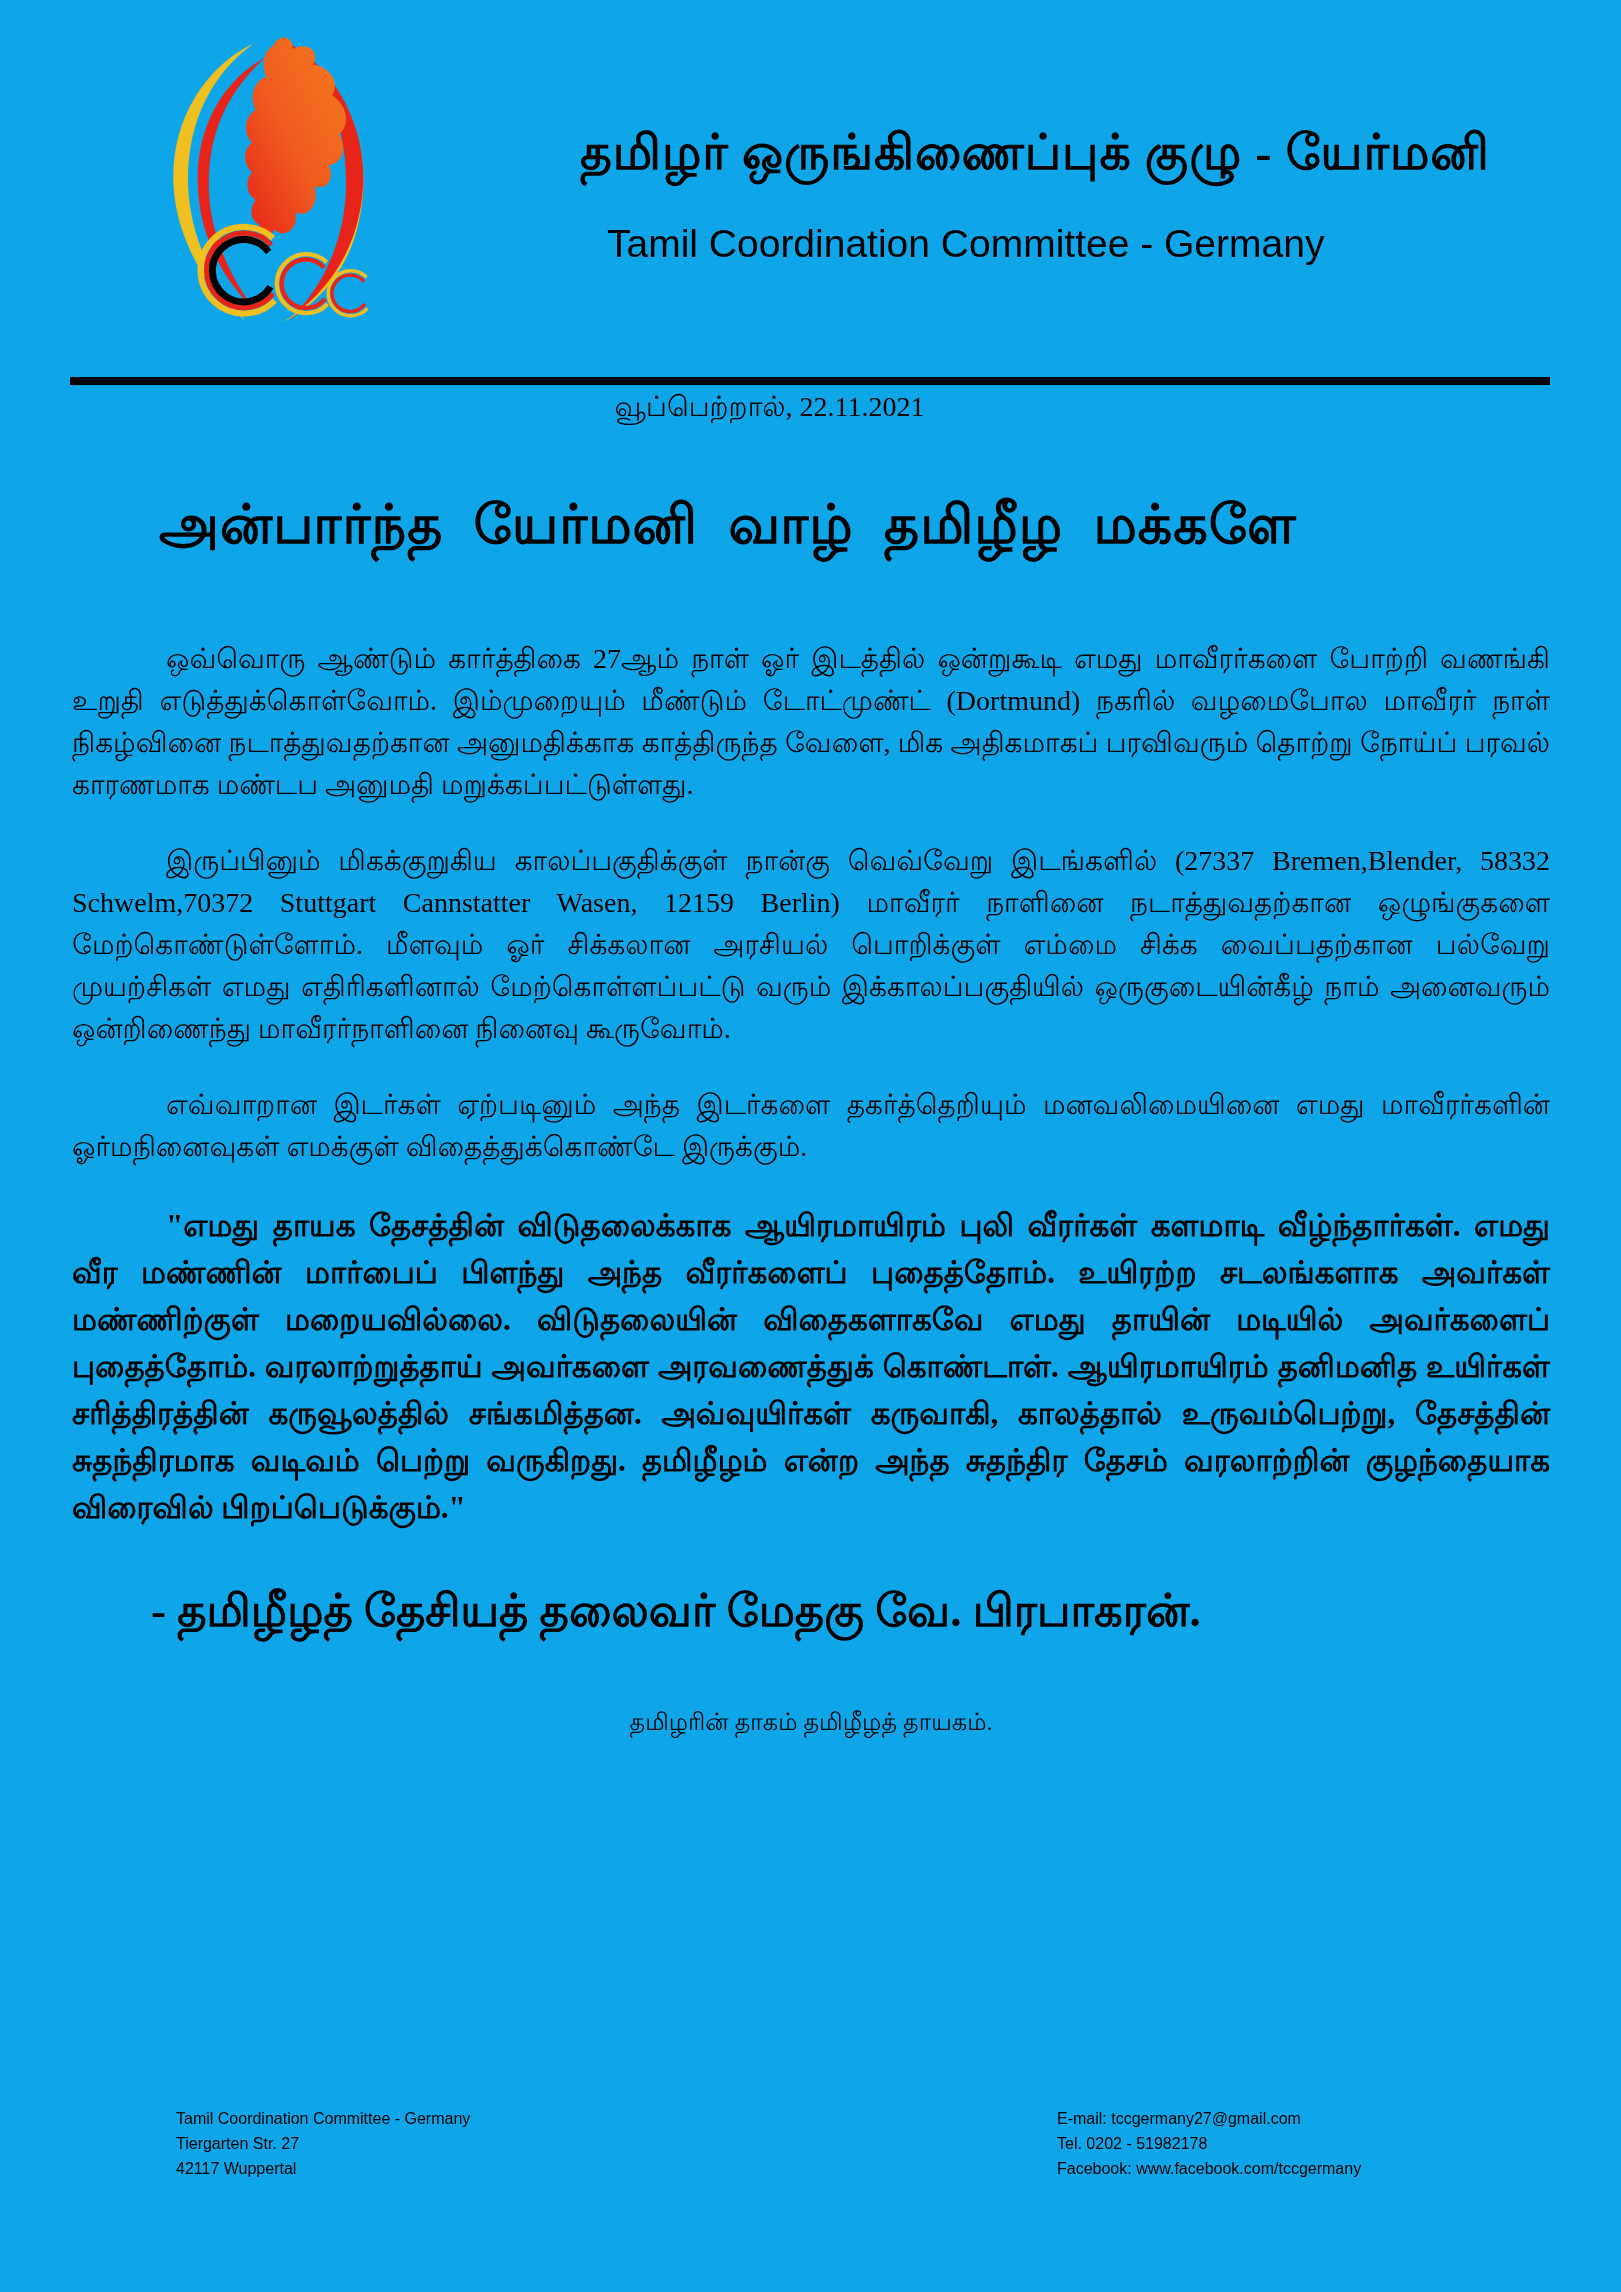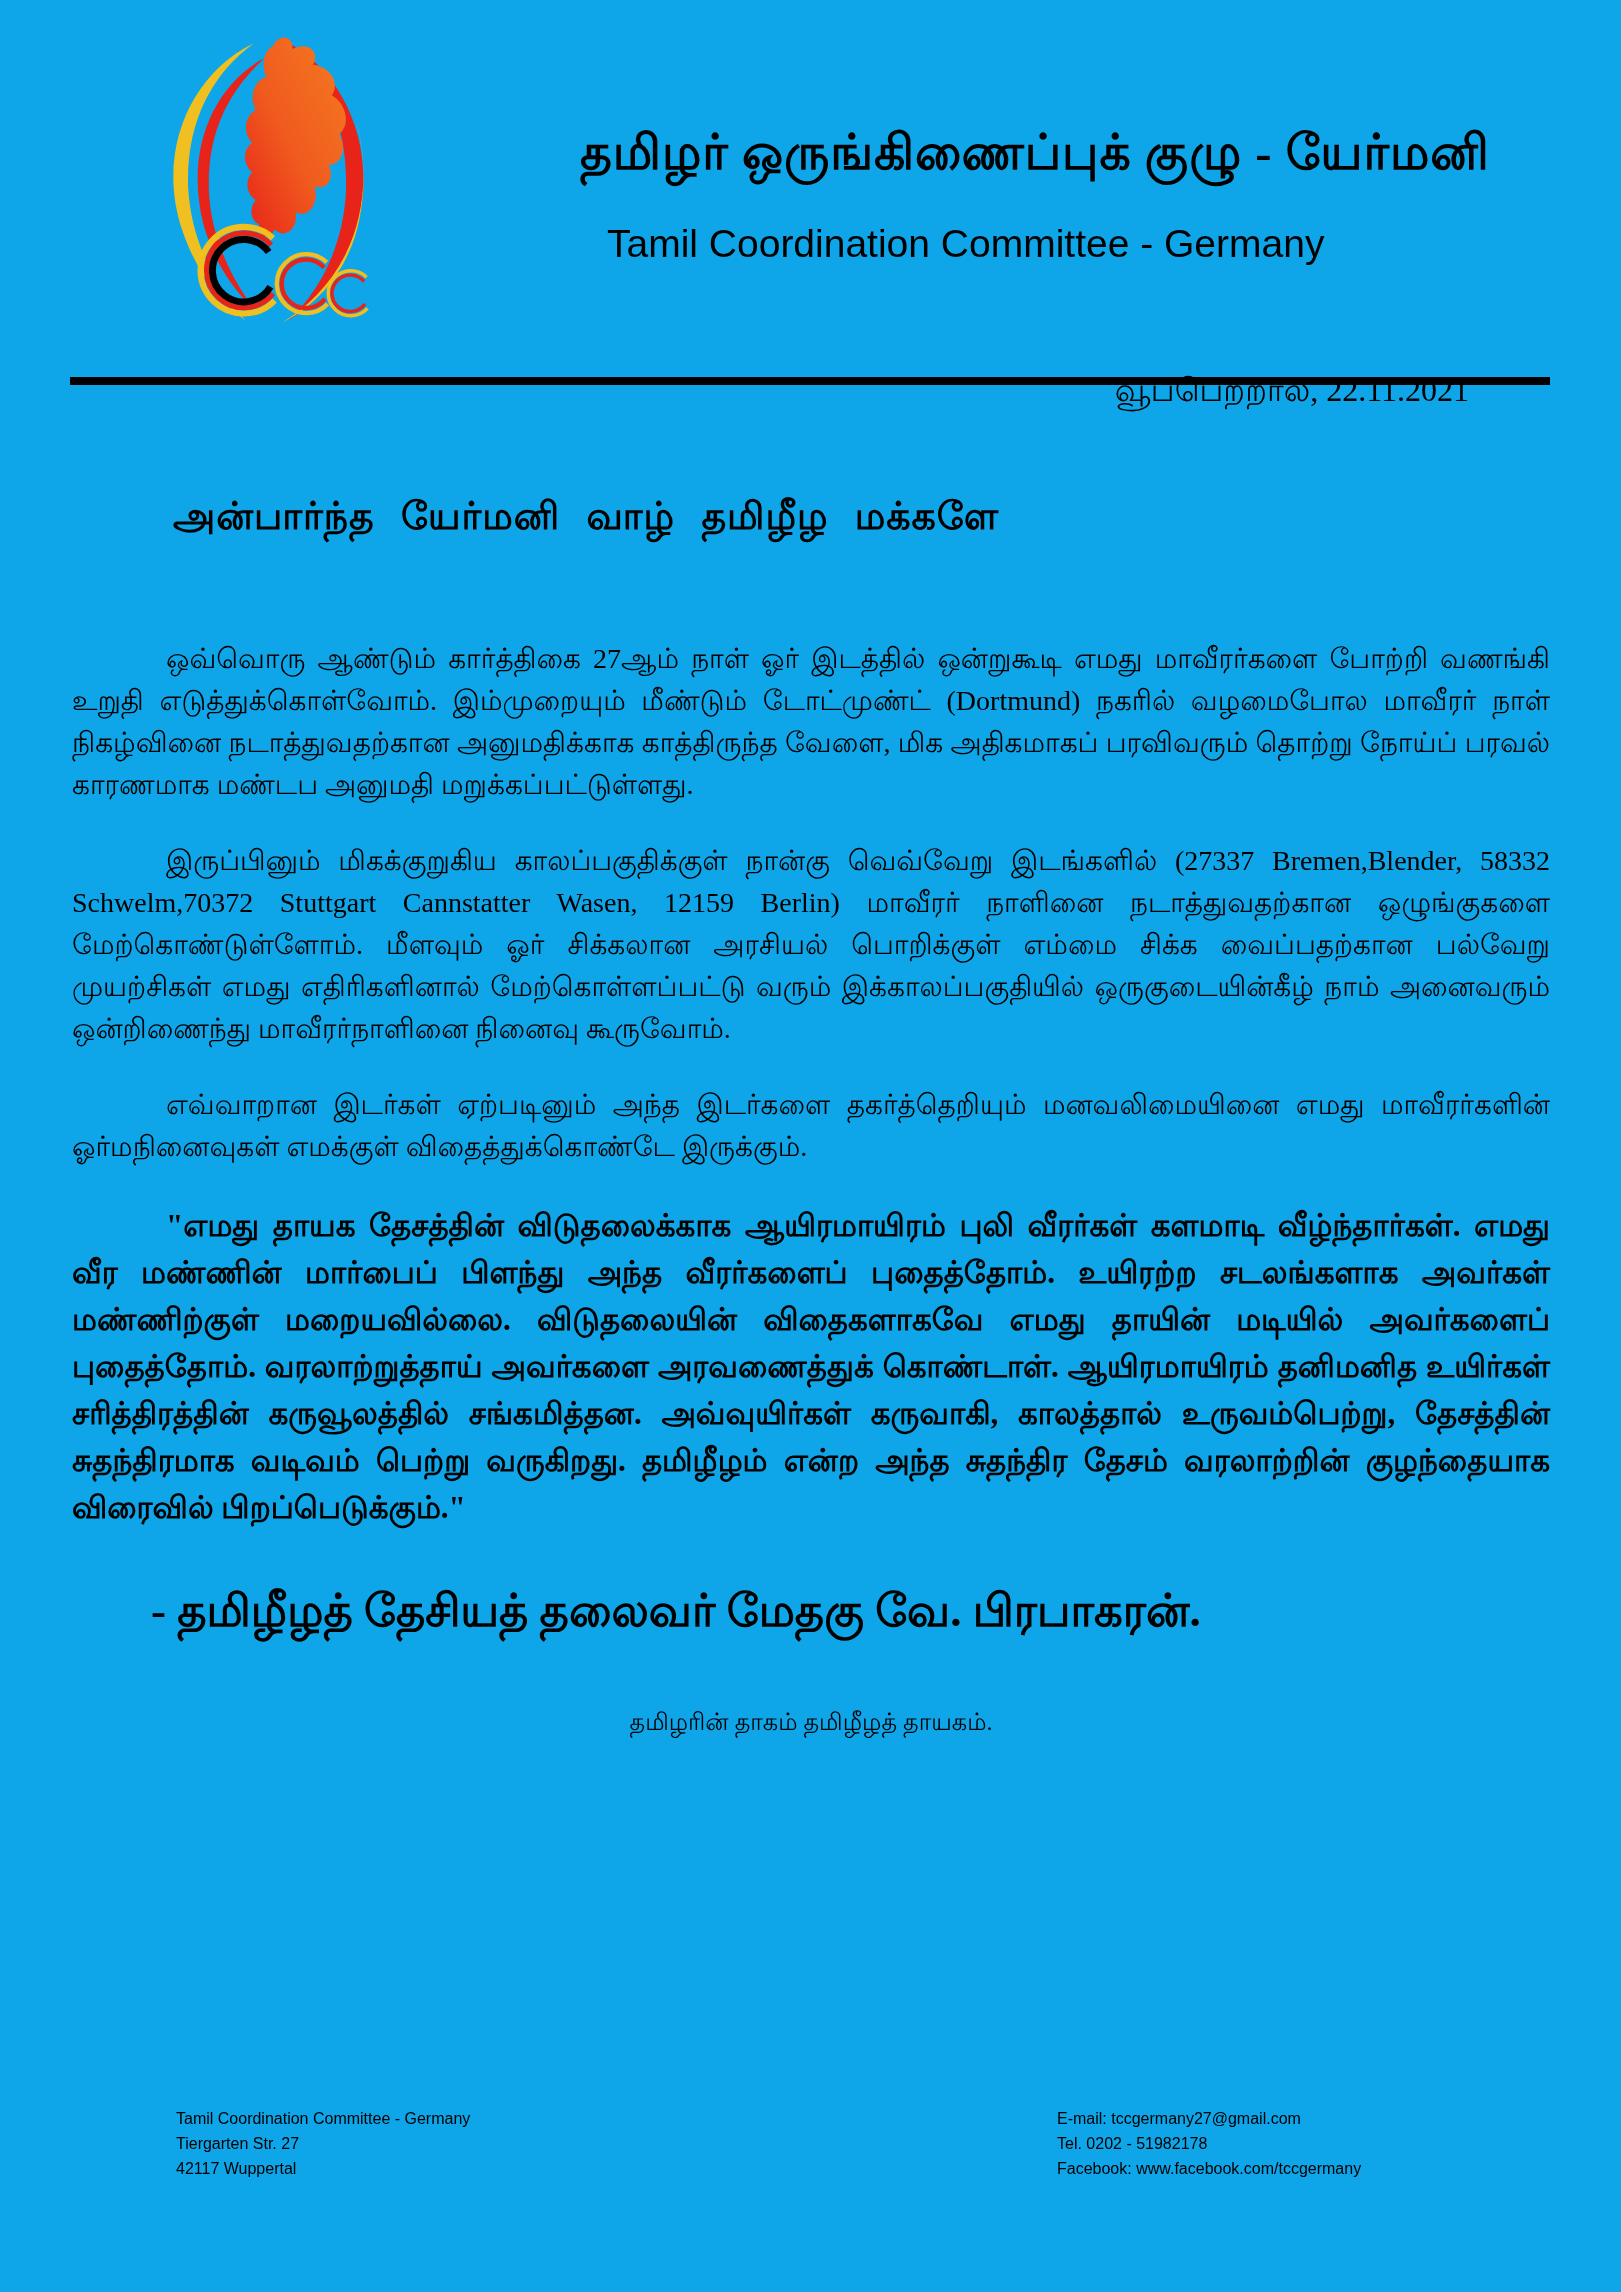--- a/index.html
+++ b/index.html
@@ -25,26 +25,26 @@
     position:absolute; left:607px; top:222px; width:860px;
     font-family:"Liberation Sans", sans-serif;
     font-size:39px; font-weight:normal; letter-spacing:0px;
     white-space:nowrap;
   }
   .rule-top {
     position:absolute; left:70px; top:377px;
     width:1480px; height:8px; background:#000000;
   }
   .dateline {
-    position:absolute; left:70px; top:372px; width:1399px;
-    text-align:right; font-size:32px;
+    position:absolute; left:70px; top:391px; width:1399px;
+    text-align:center; font-size:28px;
   }
   .salutation {
-    position:absolute; left:173px; top:494px; width:1343px;
-    font-size:38px; font-weight:bold; word-spacing:16px;
+    position:absolute; left:159px; top:494px; width:1343px;
+    font-size:54px; font-weight:bold; word-spacing:16px;
     letter-spacing:0.9px;
   }
   .body-text {
     position:absolute; left:72px; top:638px; width:1478px;
     font-size:28px; line-height:42px; text-align:justify;
   }
   .body-text p { text-indent:94px; margin-bottom:34px; }
   .quote {
     font-weight:bold; font-size:31px; line-height:47px;
     text-indent:0; text-align:justify; margin-top:24px; margin-bottom:0;

